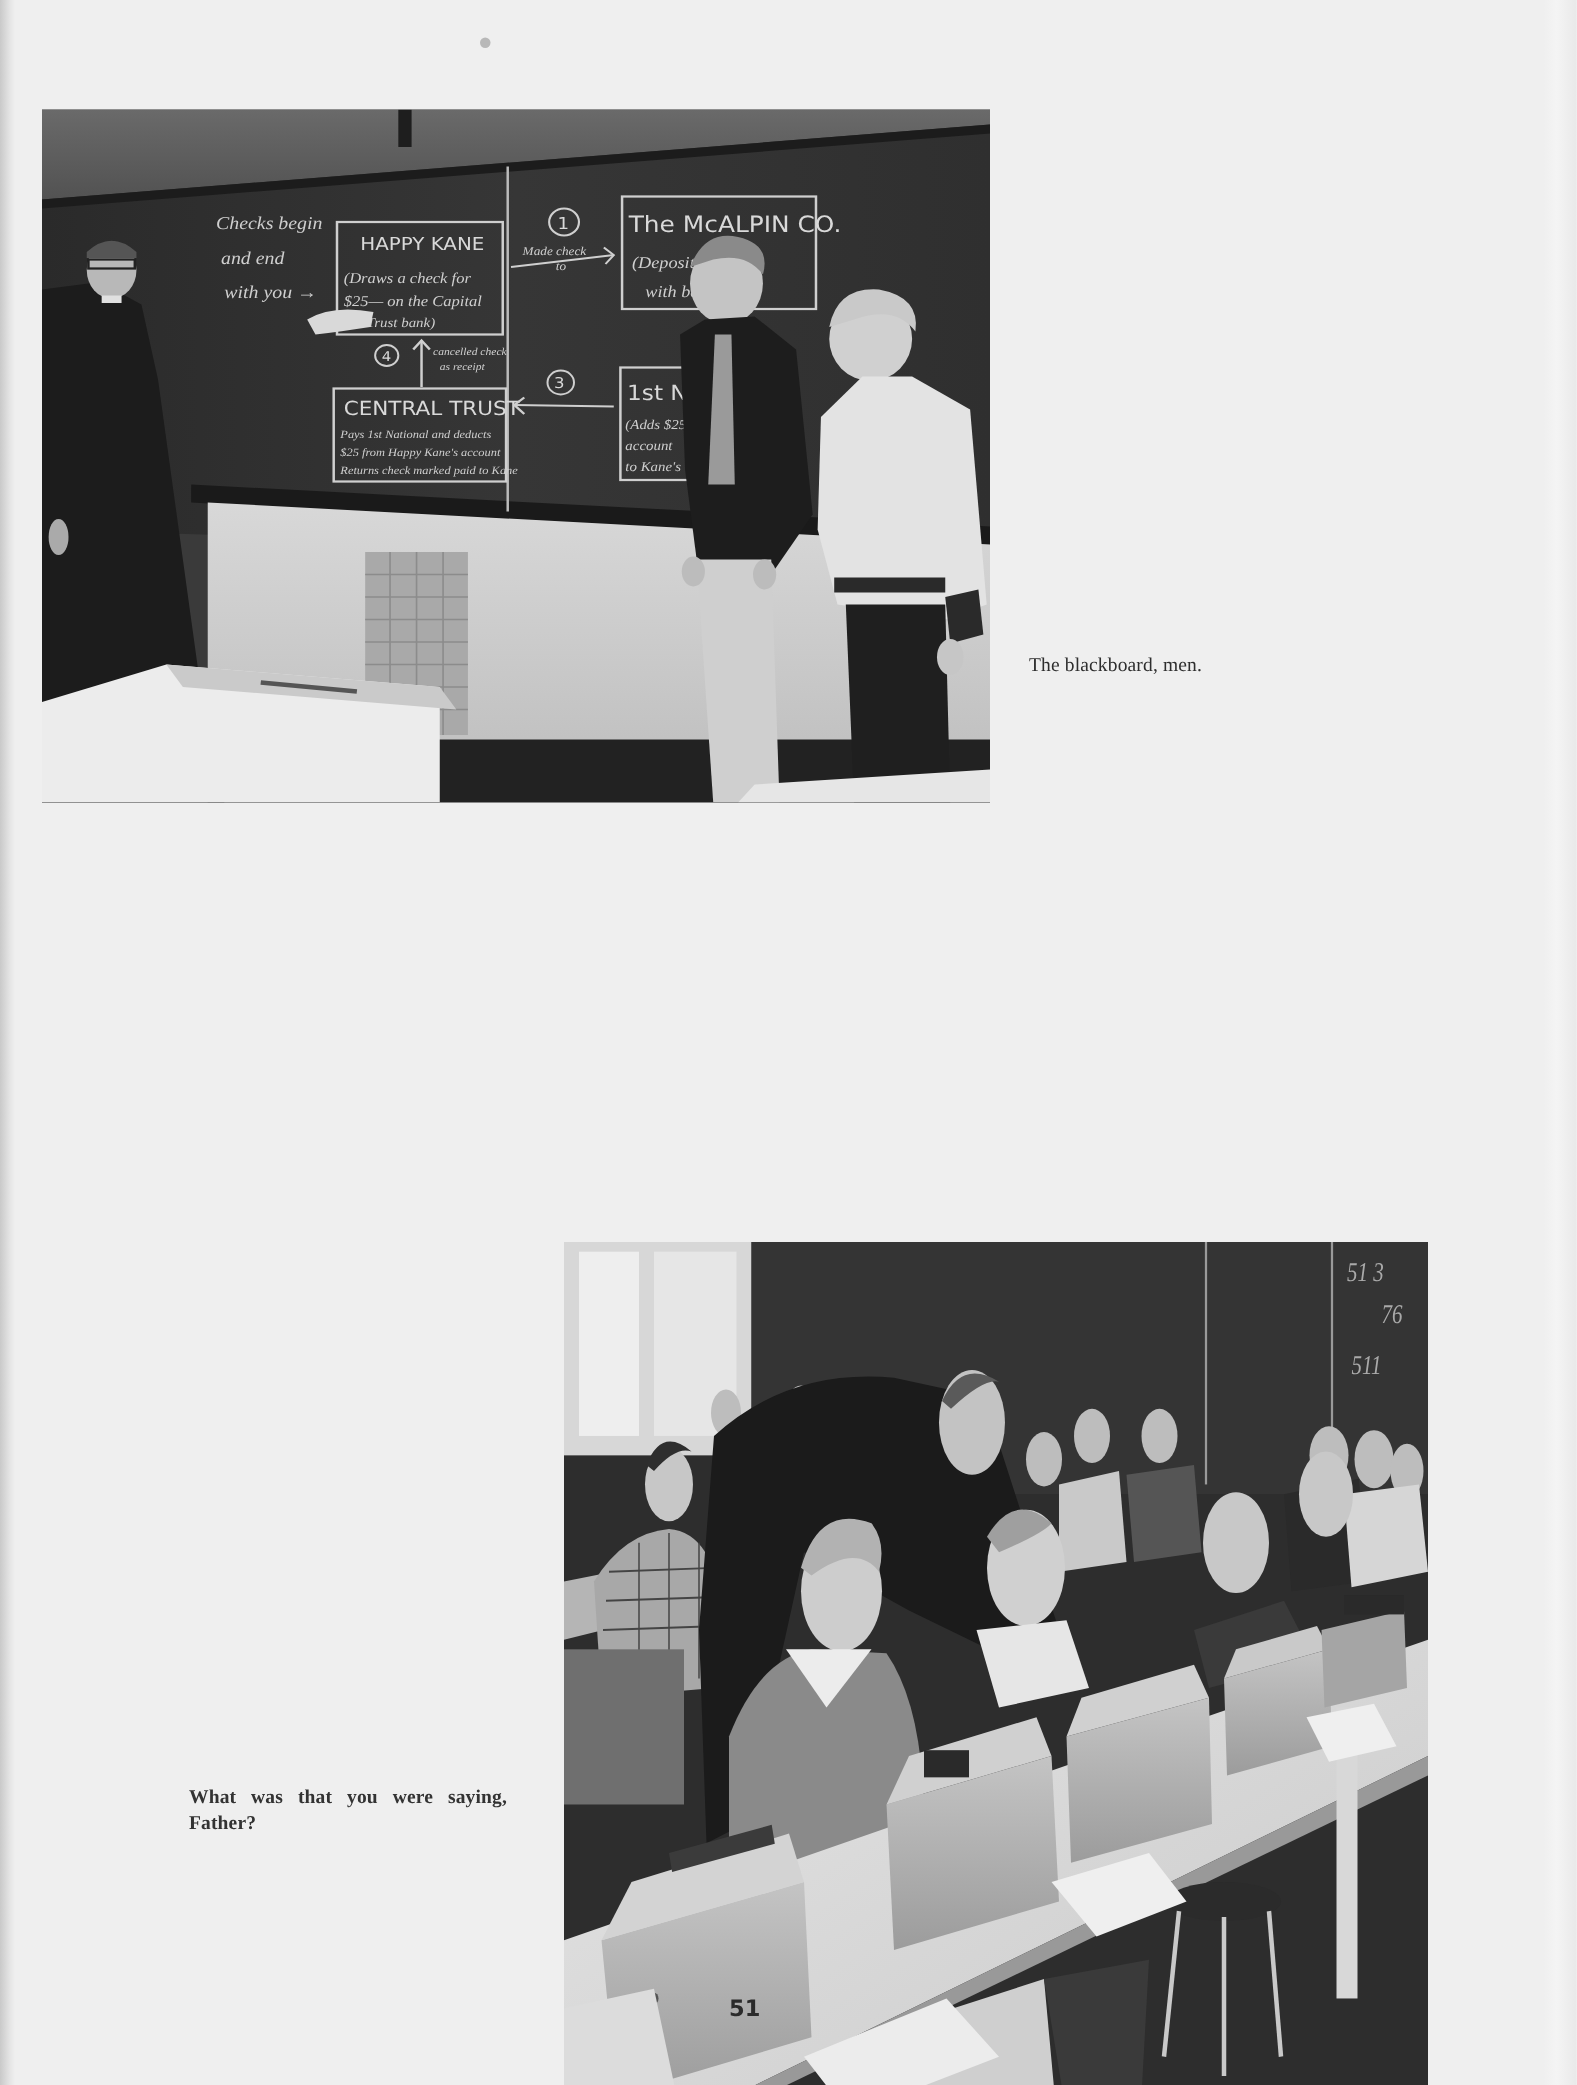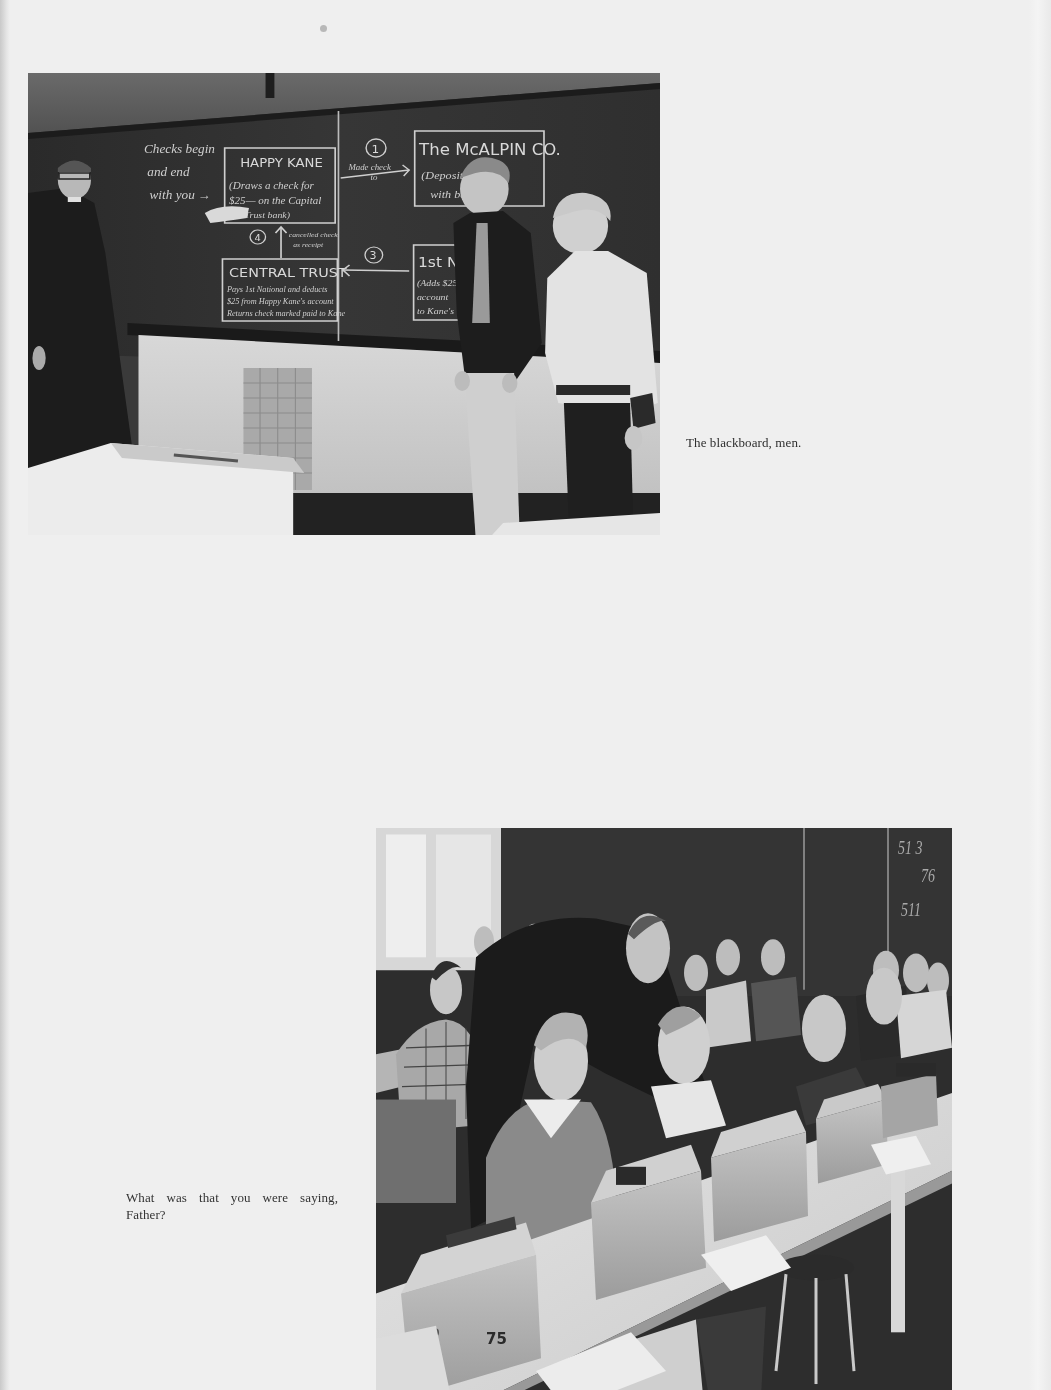--- a/index.html
+++ b/index.html
@@ -26,21 +26,21 @@
   .photo {
     position: absolute; overflow: hidden; background: #3a3a3a;
   }
   .photo svg { display: block; width: 100%; height: 100%; }
 
   #photo-blackboard { left: 28px; top: 73px; width: 632px; height: 462px; }
   #photo-typing { left: 376px; top: 828px; width: 576px; height: 600px; }
 
   .caption {
     position: absolute; font-size: 13px; line-height: 17px;
-    font-weight: normal; color: #333; letter-spacing: 0.1px;
+    font-weight: bold; color: #333; letter-spacing: 0.1px;
   }
   #caption-1 { left: 651px; top: 434px; width: 200px; font-weight: normal; color: #2e2e2e; margin-left: 35px; }
   #caption-2 { left: 126px; top: 1189px; width: 212px; text-align: justify; text-align-last: left; }
 
   .page-number {
     position: absolute; left: 486px; top: 1330px; font-size: 15px;
     font-weight: bold; color: #2b2b2b;
     font-family: "DejaVu Sans", sans-serif;
   }
   .chalk { font-family: "DejaVu Sans", sans-serif; fill: #d9d9d9; }
@@ -289,13 +289,13 @@
 
     <polygon points="160,420 255,390 290,420 190,450" fill="#ececec"></polygon>
     <polygon points="325,330 390,315 415,340 355,358" fill="#efefef"></polygon>
     <polygon points="495,245 540,238 555,260 510,268" fill="#efefef"></polygon>
     <polygon points="0,395 60,385 75,440 0,455" fill="#dcdcdc"></polygon>
   </svg>
 </div>
 
 <div class="caption" id="caption-2">What was that you were saying, Father?</div>
 
-<div class="page-number">75</div>
+<div class="page-number">51</div>
 
 </body></html>

